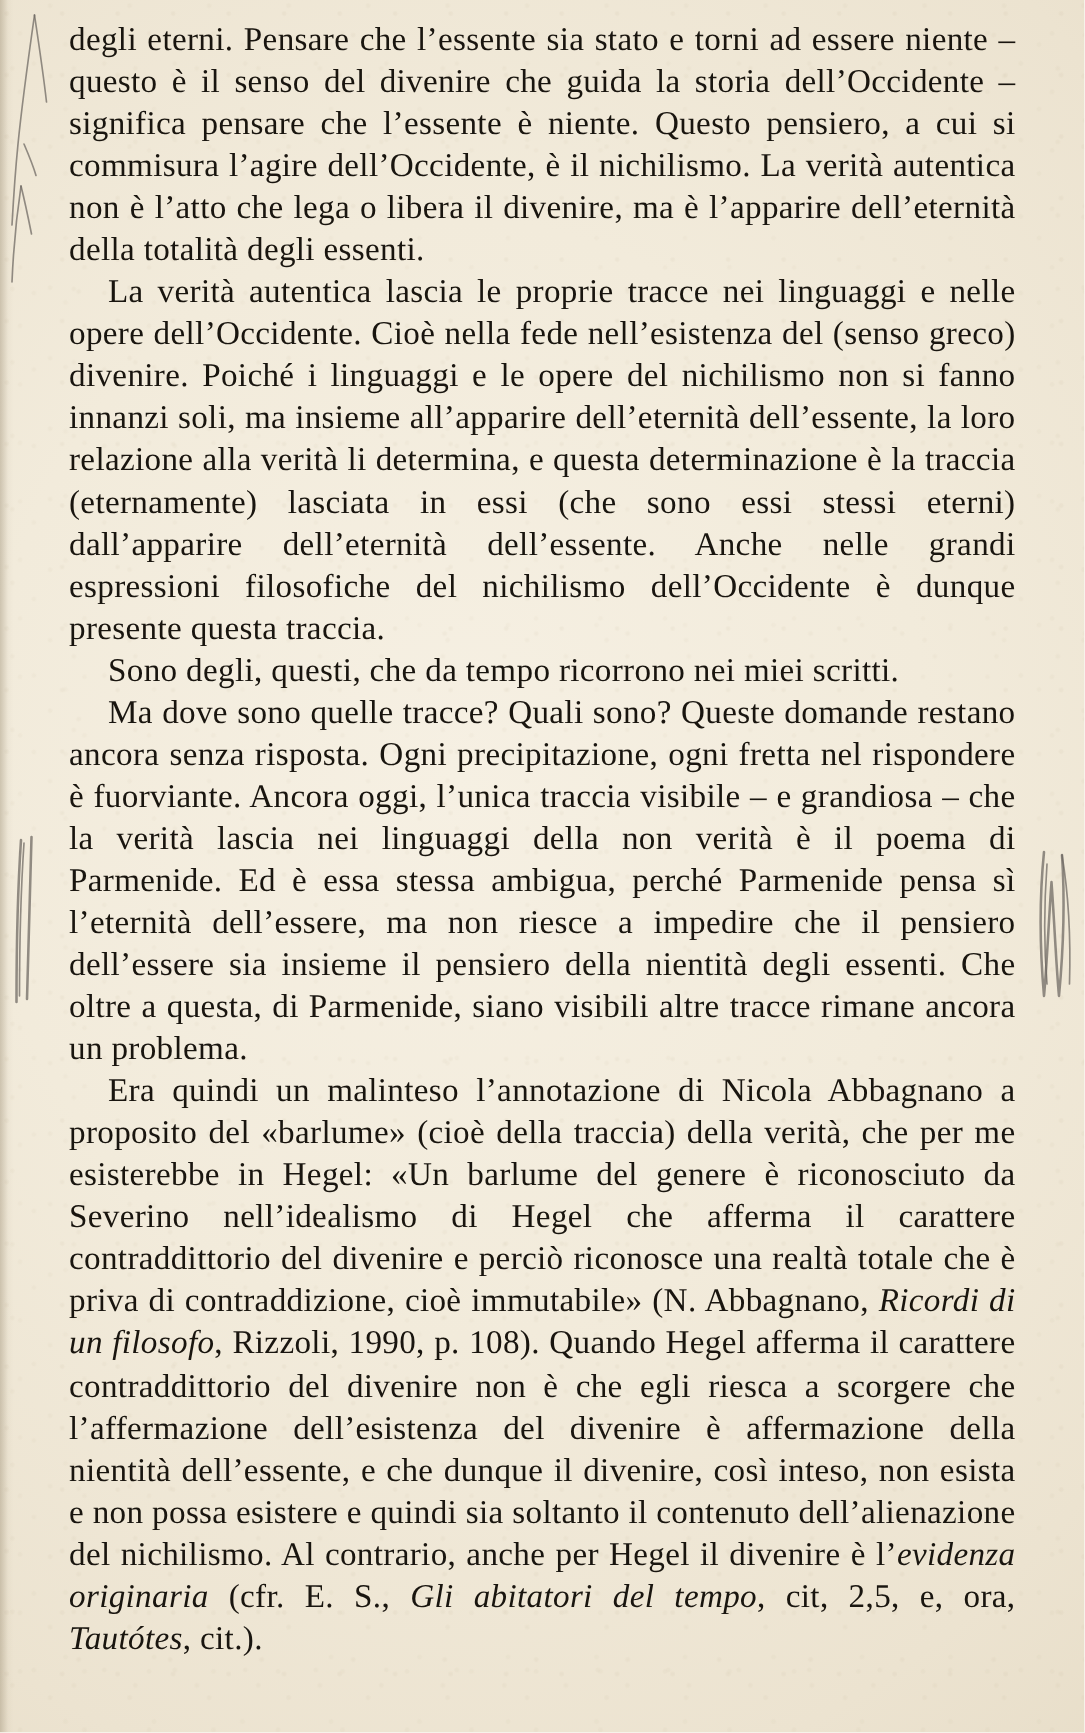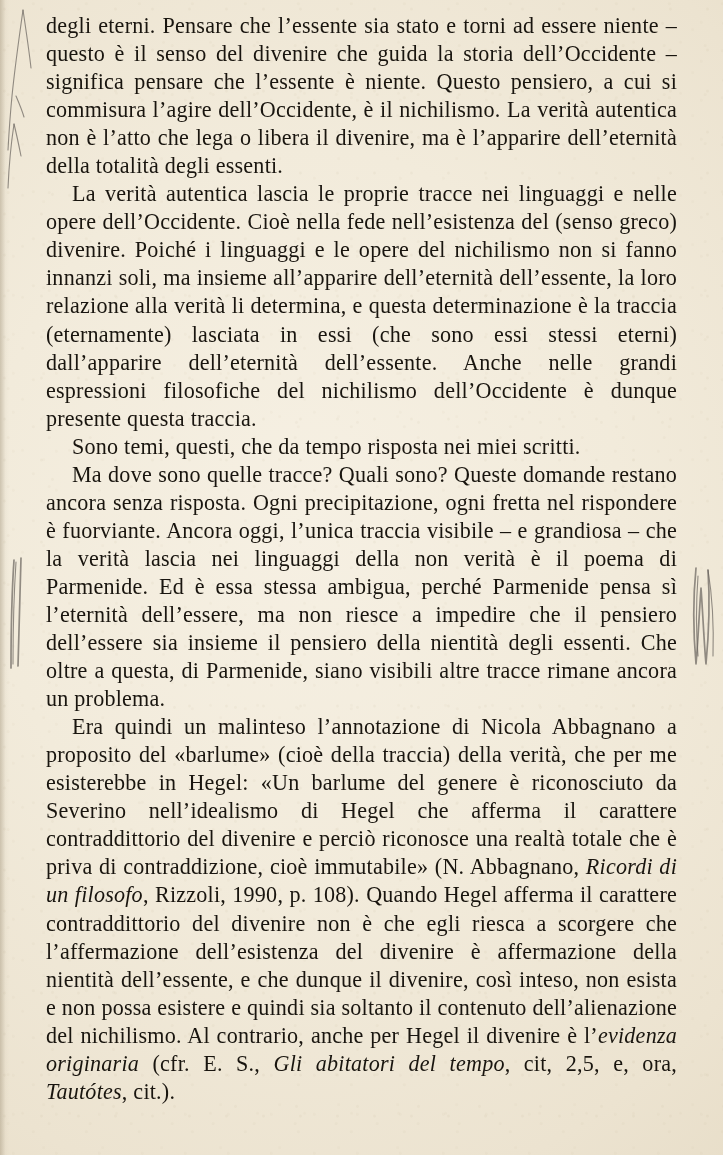--- a/index.html
+++ b/index.html
@@ -102,21 +102,21 @@
 
 <div id="page">
 
   <div id="paper-base"></div>
   <div id="paper-grain"></div>
   <div id="gutter-shadow"></div>
 
   <div id="text-column">
       <p class="flush"><span>degli eterni. Pensare che l’essente sia stato e torni ad essere niente – questo è il senso del divenire che guida la storia dell’Occidente – significa pensare che l’essente è niente. Questo pensiero, a cui si commisura l’agire dell’Occidente, è il nichilismo. La verità autentica non è l’atto che lega o libera il divenire, ma è l’apparire dell’eternità della totalità degli essenti.</span></p>
       <p class="indented flush"><span>La verità autentica lascia le proprie tracce nei linguaggi e nelle opere dell’Occidente. Cioè nella fede nell’esistenza del (senso greco) divenire. Poiché i linguaggi e le opere del nichilismo non si fanno innanzi soli, ma insieme all’apparire dell’eternità dell’essente, la loro relazione alla verità li determina, e questa determinazione è la traccia (eternamente) lasciata in essi (che sono essi stessi eterni) dall’apparire dell’eternità dell’essente. Anche nelle grandi espressioni filosofiche del nichilismo dell’Occidente è dunque presente questa traccia.</span></p>
-      <p class="indented flush"><span>Sono temi, questi, che da tempo risposta nei miei scritti.</span></p>
+      <p class="indented flush"><span>Sono degli, questi, che da tempo ricorrono nei miei scritti.</span></p>
       <p class="indented flush"><span>Ma dove sono quelle tracce? Quali sono? Queste domande restano ancora senza risposta. Ogni precipitazione, ogni fretta nel rispondere è fuorviante. Ancora oggi, l’unica traccia visibile – e grandiosa – che la verità lascia nei linguaggi della non verità è il poema di Parmenide. Ed è essa stessa ambigua, perché Parmenide pensa sì l’eternità dell’essere, ma non riesce a impedire che il pensiero dell’essere sia insieme il pensiero della nientità degli essenti. Che oltre a questa, di Parmenide, siano visibili altre tracce rimane ancora un problema.</span></p>
       <p class="indented flush"><span>Era quindi un malinteso l’annotazione di Nicola Abbagnano a proposito del «barlume» (cioè della traccia) della verità, che per me esisterebbe in Hegel: «Un barlume del genere è riconosciuto da Severino nell’idealismo di Hegel che afferma il carattere contraddittorio del divenire e perciò riconosce una realtà totale che è priva di contraddizione, cioè immutabile» (N. Abbagnano, </span><em>Ricordi di un filosofo</em><span>, Rizzoli, 1990, p. 108). Quando Hegel afferma il carattere contraddittorio del divenire non è che egli riesca a scorgere che l’affermazione dell’esistenza del divenire è affermazione della nientità dell’essente, e che dunque il divenire, così inteso, non esista e non possa esistere e quindi sia soltanto il contenuto dell’alienazione del nichilismo. Al contrario, anche per Hegel il divenire è l’</span><em>evidenza originaria</em><span> (cfr. E. S., </span><em>Gli abitatori del tempo</em><span>, cit, 2,5, e, ora, </span><em>Tautótes</em><span>, cit.).</span></p>
     </div>
 
   <div class="margin-mark" id="mark-top-left">
     <svg viewBox="0 0 40 190" preserveAspectRatio="none" aria-hidden="true">
       <path class="ink ink-thin" d="M 19 6 C 15 34, 11 62, 8 92 C 6 112, 5 128, 4 146"></path>
       <path class="ink ink-thin" d="M 19 6 C 22 26, 25 46, 27 64"></path>
       <path class="ink ink-thin" d="M 12 92 C 15 99, 18 106, 20 113"></path>
       <path class="ink ink-thin" d="M 10 120 C 7 140, 5 160, 4 184"></path>

